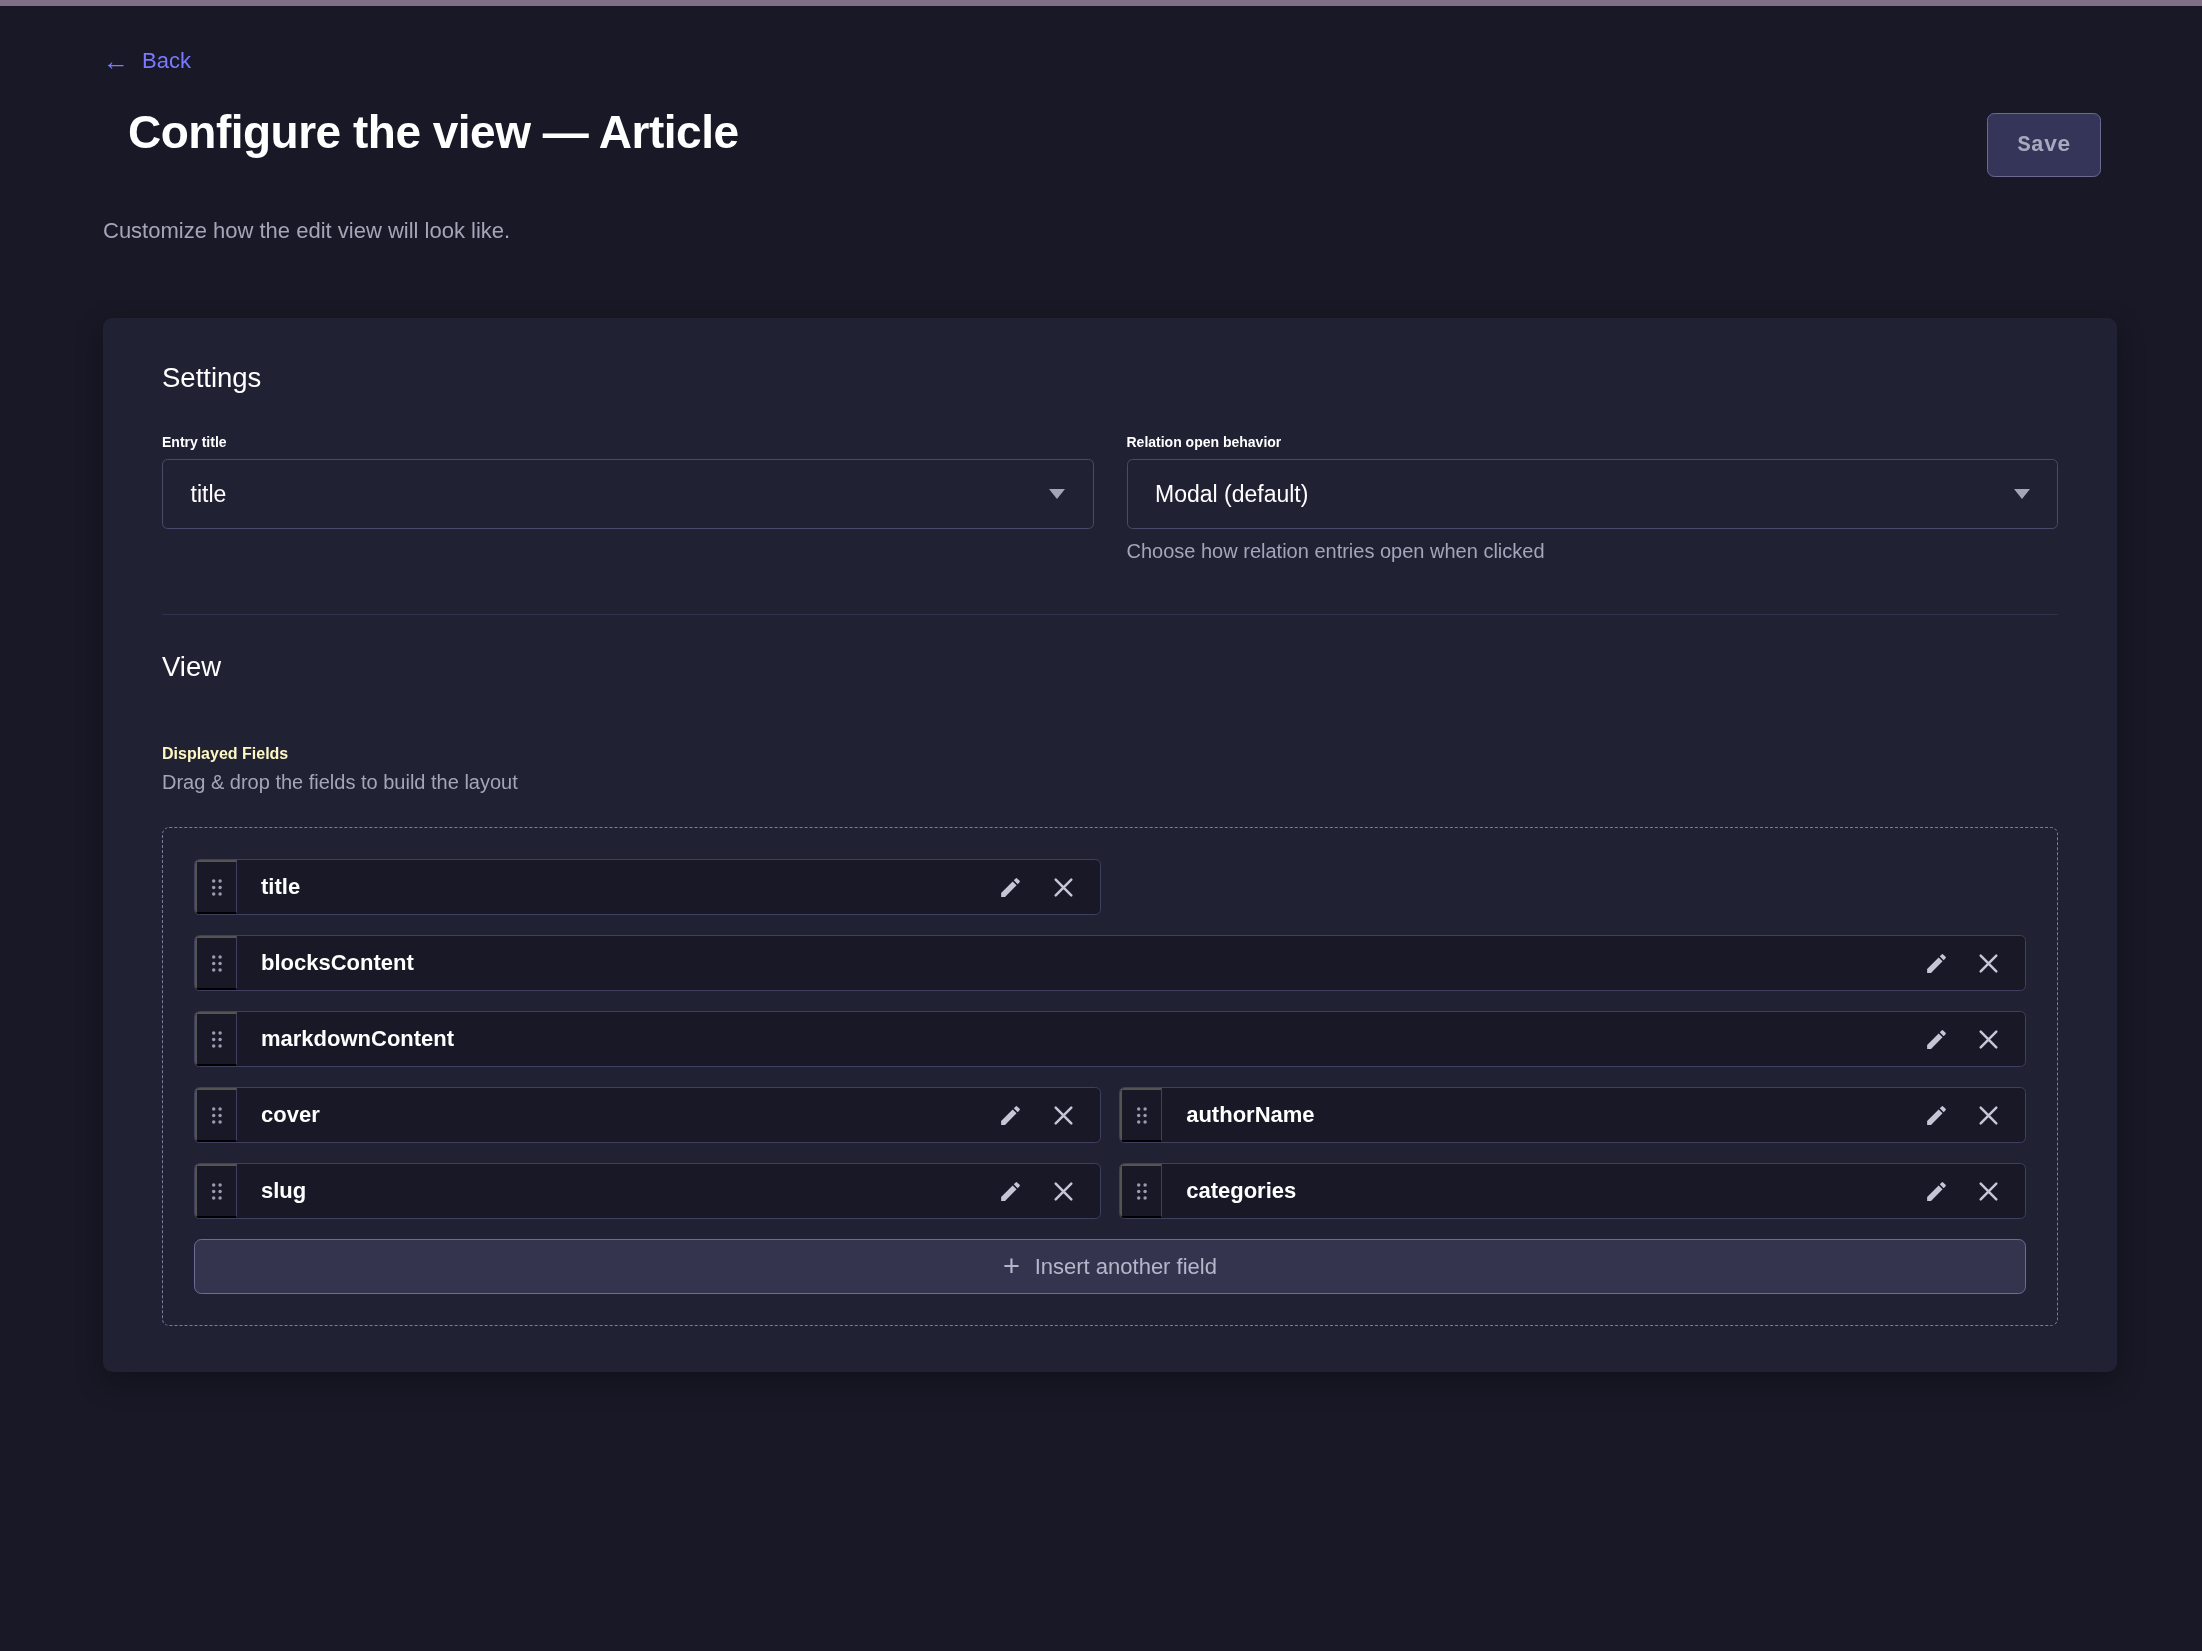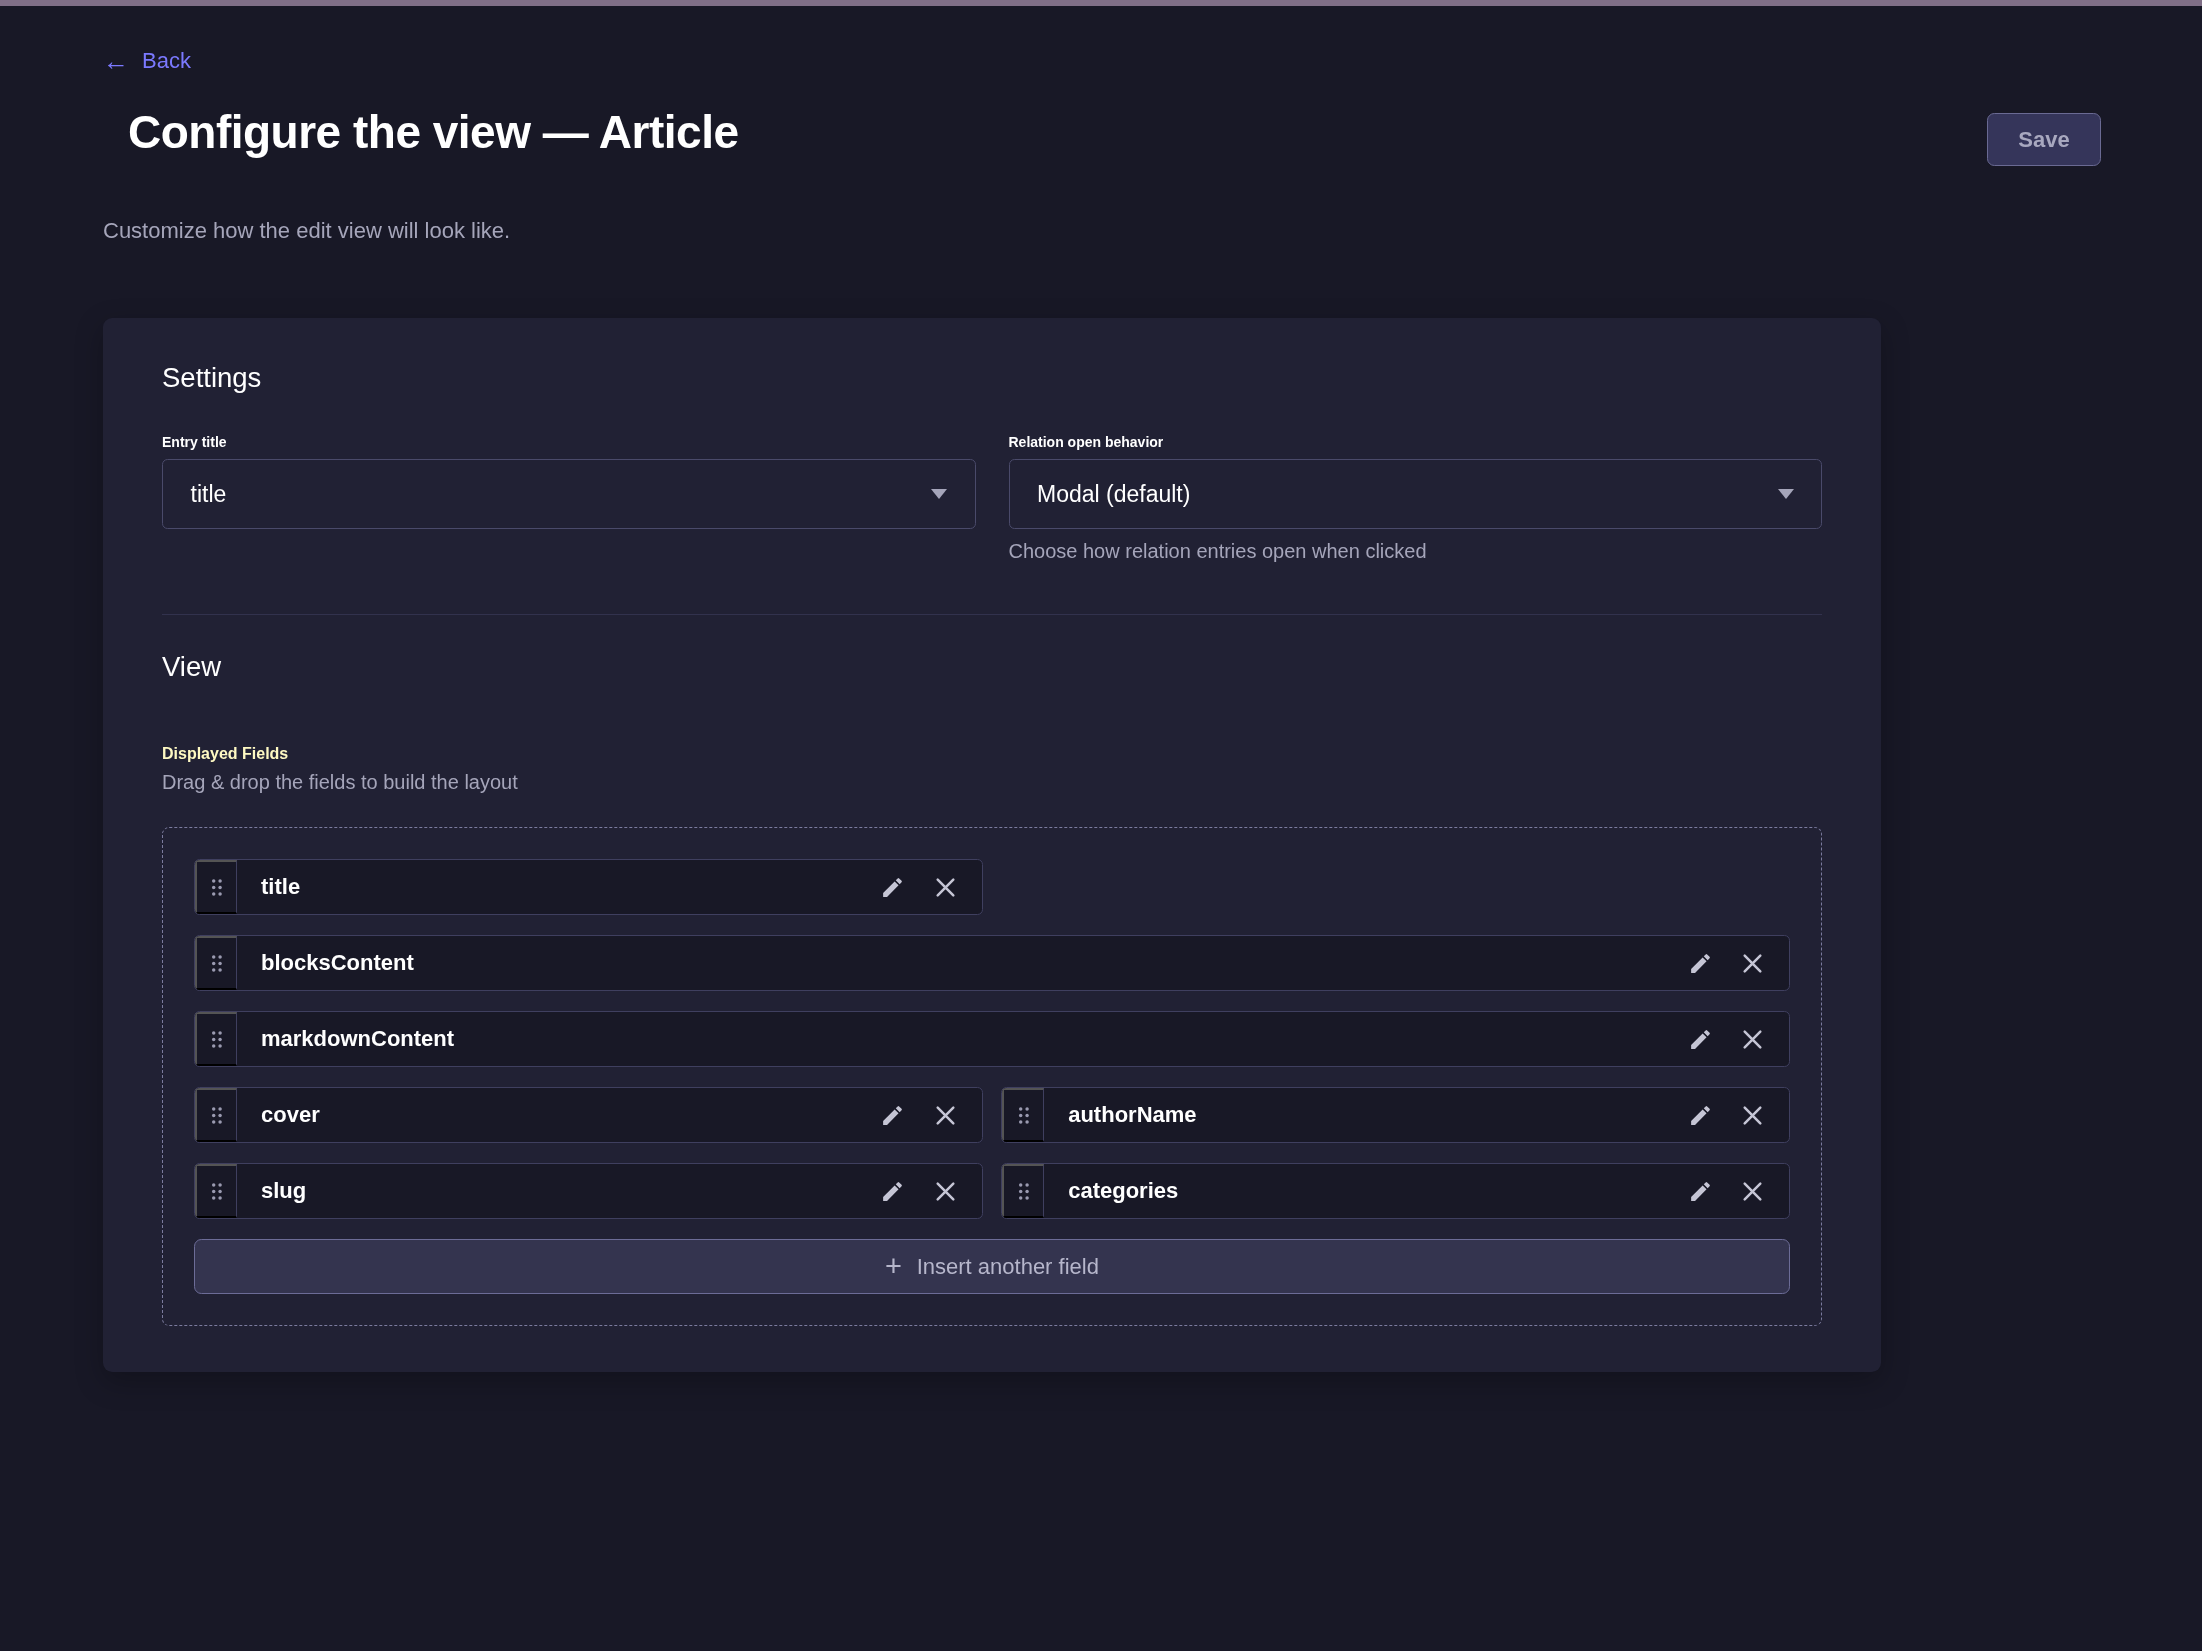--- a/index.html
+++ b/index.html
@@ -25,30 +25,30 @@
   .page-title {
     position:absolute; top:105px; left:103px;
     font-size:46px; font-weight:bold; letter-spacing:-0.5px; color:#ffffff;margin-left:25px;
   }
   .page-subtitle {
     position:absolute; top:218px; left:103px;
     font-size:22px; color:#a5a5ba;
   }
   .save-button {
     position:absolute; top:113px; right:101px;
-    width:114px; height:53px;
+    width:114px; height:64px;
     background:#35355a; border:0.9px solid #6a6a93; border-radius:7.3px;
     color:#a8a8bf; font-size:22px; font-weight:bold;
-    font-family:Liberation Sans, sans-serif;
+    font-family:Liberation Mono, monospace;
     display:flex; align-items:center; justify-content:center;
     cursor:pointer;
   }
   
   .card {
-    position:absolute; top:318px; left:103px; width:1778px;
+    position:absolute; top:318px; left:103px; width:2014px;
     background:#212134; border-radius:9.2px;
     padding:44px 59px 46px 59px;
     box-shadow:0 9.2px 27.5px rgba(0,0,0,0.25);
   }
   .section-heading { font-size:27.5px; font-weight:500; color:#ffffff; }
   .settings-grid {
     display:grid; grid-template-columns:1fr 1fr; column-gap:33px;
     margin-top:40px;
   }
   .field-group .field-label { font-size:14px; font-weight:bold; color:#ffffff; }

